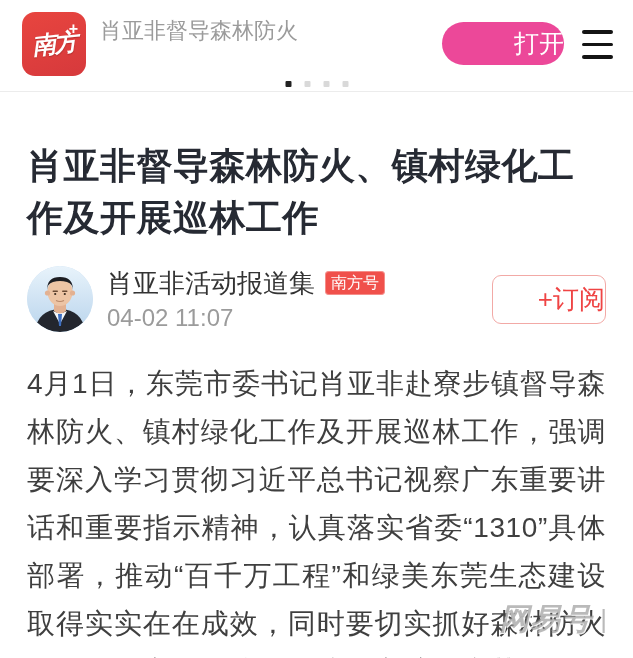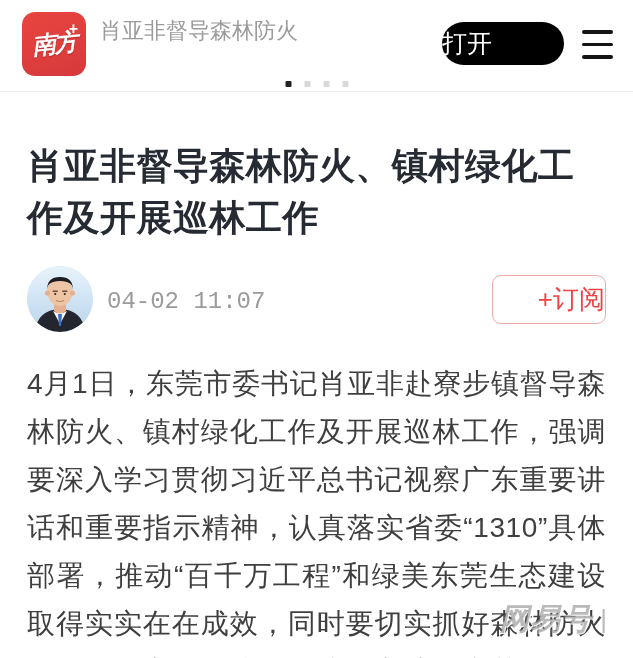--- a/index.html
+++ b/index.html
@@ -54,28 +54,28 @@
   .app-tagline {
     font-size: 22px;
     color: #9b9b9b;
     line-height: 30px;
     margin-top: 2px;
     white-space: nowrap;
   }
   .open-btn {
     margin-top: 10px;
     width: 122px; height: 43px;
-    background: #000000;
+    background: #ec4899;
     border: none;
     border-radius: 22px;
     color: #ffffff;
     font-size: 25px;
     font-family: inherit;
     line-height: 43px;
-    text-align: left;
+    text-align: right;
     flex-shrink: 0;
     cursor: pointer;
   }
   .menu-btn {
     margin: 18px 0 0 18px;
     width: 31px;
     display: flex;
     flex-direction: column;
     gap: 9px;
     cursor: pointer;
@@ -143,21 +143,20 @@
     padding: 4px 6px;
     border-radius: 4px;
     box-shadow: inset 0 0 0 1px rgba(255,255,255,.35);
     white-space: nowrap;
   }
   .timestamp {
     margin-top: 5px;
     font-size: 24px;
     color: #9b9b9b;
     line-height: 28px;
-    font-family: Liberation Mono, monospace;
   }
   .subscribe-btn {
     width: 114px; height: 49px;
     background: #ffffff;
     border: 1.5px solid #f2a9a6;
     border-radius: 9px;
     color: #ef4444;
     font-size: 26px;
     font-family: inherit;
     text-align: right;
@@ -265,20 +264,24 @@
 
           <rect x="25.5" y="24.5" width="5.5" height="1.6" rx="0.8" fill="#6b4a33"></rect>
           <rect x="35" y="24.5" width="5.5" height="1.6" rx="0.8" fill="#6b4a33"></rect>
           <circle cx="28.2" cy="28" r="1.1" fill="#3a2a1e"></circle>
           <circle cx="37.8" cy="28" r="1.1" fill="#3a2a1e"></circle>
           <path d="M29 34.5 Q33 36.5 37 34.5" stroke="#b98868" stroke-width="1.2" fill="none"></path>
         </g>
       </svg>
     </div>
     <div class="author-meta">
+      <div class="author-name-line">
+        <span class="author-name">肖亚非活动报道集</span>
+        <span class="author-badge">南方号</span>
+      </div>
       <div class="timestamp">04-02 11:07</div>
     </div>
     <button class="subscribe-btn">+订阅</button>
   </div>
 
   <p class="article-body">4月1日，东莞市委书记肖亚非赴寮步镇督导森林防火、镇村绿化工作及开展巡林工作，强调要深入学习贯彻习近平总书记视察广东重要讲话和重要指示精神，认真落实省委“1310”具体部署，推动“百千万工程”和绿美东莞生态建设取得实实在在成效，同时要切实抓好森林防火工作，筑牢森林防火屏障，守护好东莞绿水青山。</p>
 </div>
 
 <div class="watermark">
   <span class="wm-brand">网易号</span>

